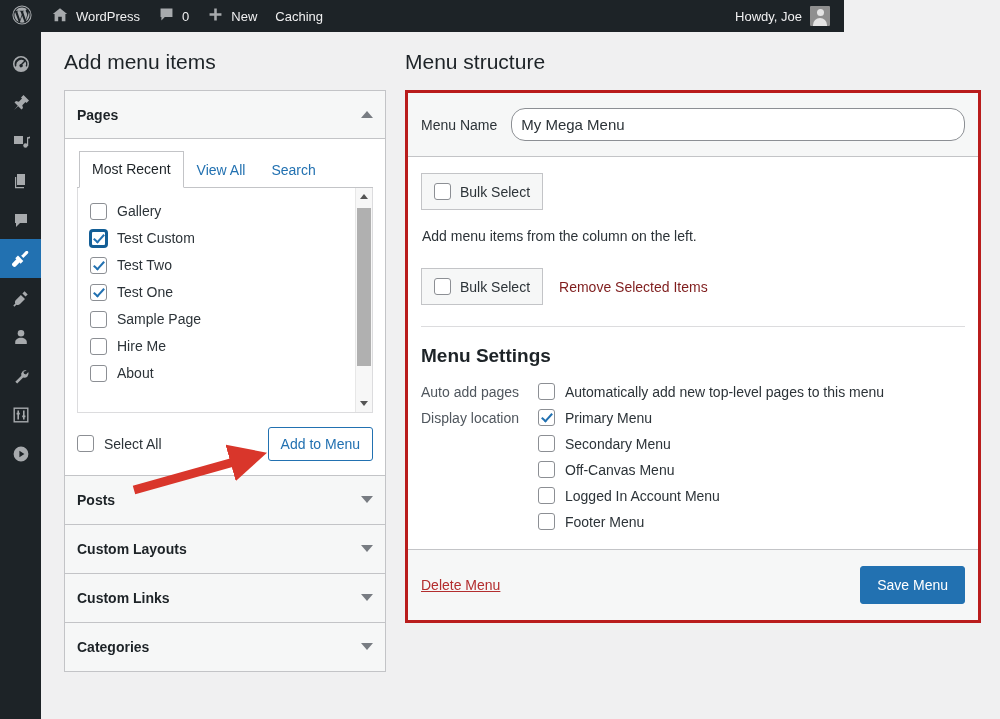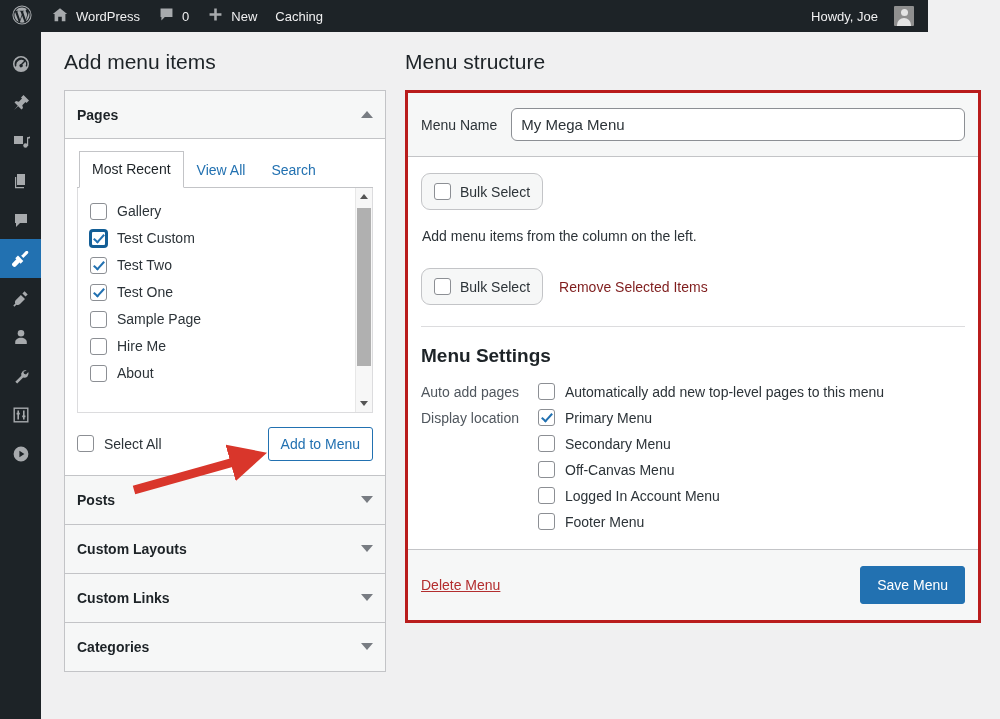--- a/index.html
+++ b/index.html
@@ -9,36 +9,36 @@
     width: 1000px; height: 719px;
     overflow: hidden;
     background: #f0f0f1;
     font-family: "Liberation Sans", sans-serif;
     -webkit-font-smoothing: antialiased;
   }
 
   
   .adminbar {
     position: absolute; top: 0; left: 0;
-    width: 928px; height: 32px;
+    width: 844px; height: 32px;
     background: #1d2327;
     color: #f0f0f1;
     display: flex; align-items: center;
     font-size: 13px;
     z-index: 40;
   }
   .ab-item {
     display: flex; align-items: center; gap: 7px;
     height: 32px; padding: 0 9px;
     color: #f0f0f1; white-space: nowrap;
   }
   .ab-wp-logo { padding: 0 10px 0 12px; }
   .ab-right {
     margin-left: auto;
-    display: flex; align-items: center; gap: 16px;
+    display: flex; align-items: center; gap: 8px;
     padding-right: 14px;
     justify-content: center;
   }
   .ab-avatar {
     width: 20px; height: 20px;
     background: #8f8f8f; border-radius: 1px;
     position: relative; overflow: hidden;
     flex: none;
   }
   .ab-avatar::before {
@@ -289,32 +289,32 @@
     padding: 15px 13px;
     background: #f6f7f7;
     border-bottom: 1px solid #c3c4c7;
   }
   .menu-name-label { font-size: 14px; color: #2c3338; }
   .menu-name-input {
     flex: 1;
     font-size: 15px;
     padding: 7px 9px;
     border: 1px solid #8c8f94;
-    border-radius: 6px;
+    border-radius: 14px;
     color: #2c3338;
     background: #fff;
     font-family: "Liberation Sans", sans-serif;
     outline: none;
   }
   .menu-body { padding: 16px 13px 10px 13px; }
 
   .bulk-btn {
     display: inline-flex; align-items: center; gap: 9px;
     border: 1px solid #c3c4c7;
-    border-radius: 9px;
+    border-radius: 0;
     background: #f6f7f7;
     padding: 9px 12px;
     font-size: 14px;
     color: #2c3338;
     cursor: pointer;
   }
   .hint-text {
     font-size: 14px;
     color: #2c3338;
     margin: 18px 0 24px 1px;

